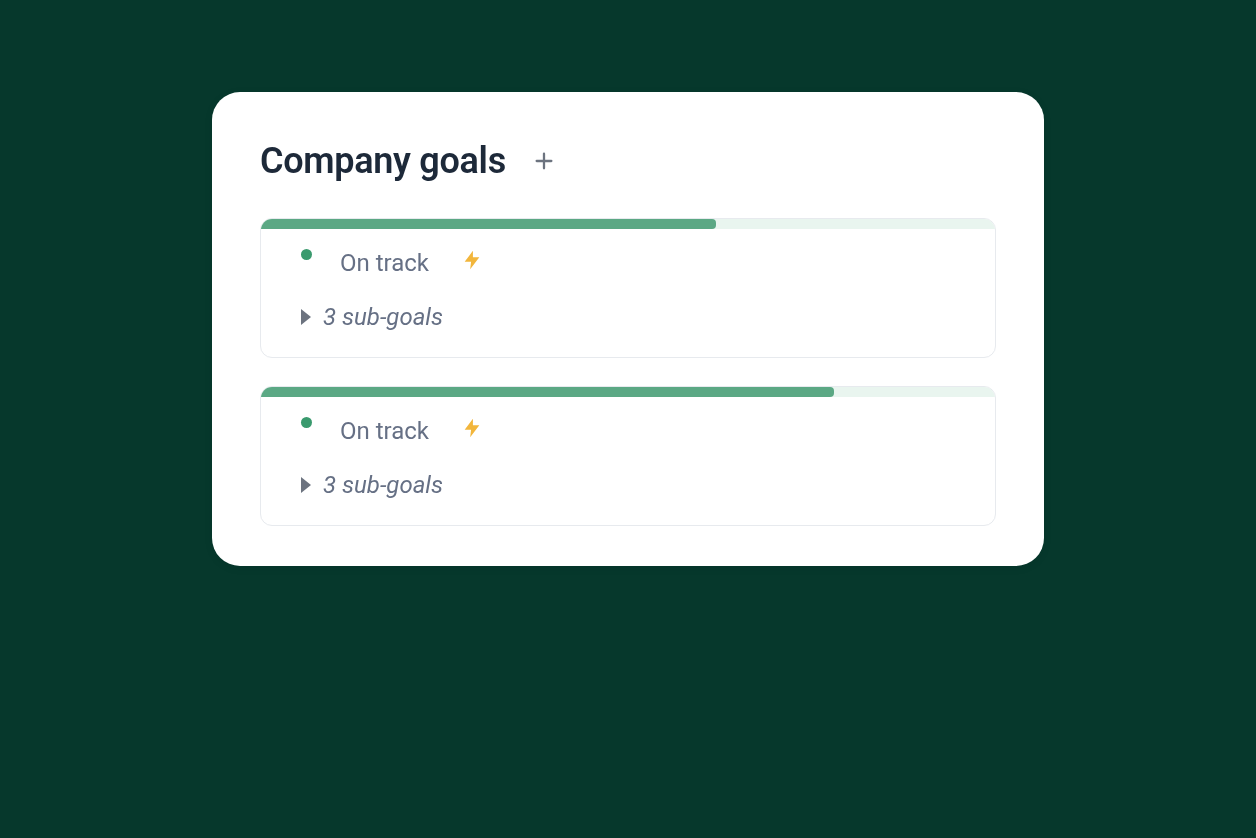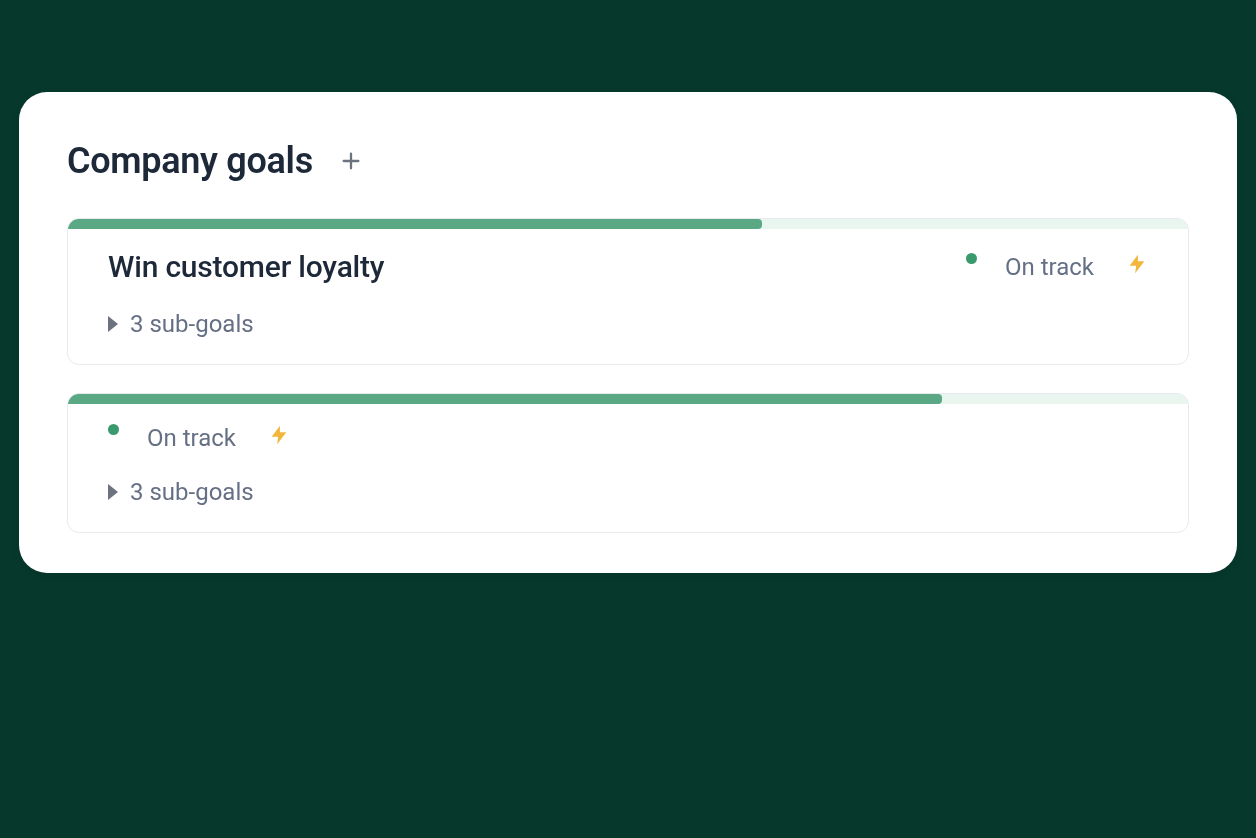--- a/index.html
+++ b/index.html
@@ -11,21 +11,21 @@
       font-family: -apple-system, BlinkMacSystemFont, "Segoe UI", Roboto, Helvetica, Arial, sans-serif;
       background: #06382c;
       width: 1256px;
       height: 838px;
       display: flex;
       align-items: flex-start;
       justify-content: center;
       padding-top: 92px;
     }
     .card {
-      width: 1218px;
+      width: 832px;
       background: #ffffff;
       border-radius: 28px;
       padding: 48px 48px 40px 48px;
       box-shadow: 0 2px 8px rgba(0,0,0,0.08);
     }
     .header {
       display: flex;
       align-items: center;
       gap: 24px;
       margin-bottom: 36px;
@@ -105,20 +105,21 @@
       width: 22px;
       height: 22px;
       color: #f2b63c;
       margin-left: 4px;
     }
     .subgoals {
       display: flex;
       align-items: center;
       gap: 12px;
       cursor: pointer;
+      font-style: italic;
     }
     .caret-icon {
       width: 0;
       height: 0;
       border-top: 8px solid transparent;
       border-bottom: 8px solid transparent;
       border-left: 10px solid #6c737f;
       flex-shrink: 0;
     }
     .subgoals-text {
@@ -140,21 +141,20 @@
       </svg>
     </div>
   </div>
 
   <div class="goal">
     <div class="progress-track">
       <div class="progress-fill" style="width:62%"></div>
     </div>
     <div class="goal-body">
       <div class="goal-row">
-        <div class="goal-title">Win customer loyalty</div>
         <div class="status">
           <span class="status-dot"></span>
           <span class="status-text">On track</span>
           <svg class="bolt-icon" viewBox="0 0 24 24" fill="currentColor">
             <path d="M13 2 L4 14 L11 14 L10 22 L20 9 L13 9 Z"></path>
           </svg>
         </div>
       </div>
       <div class="subgoals">
         <span class="caret-icon"></span>

